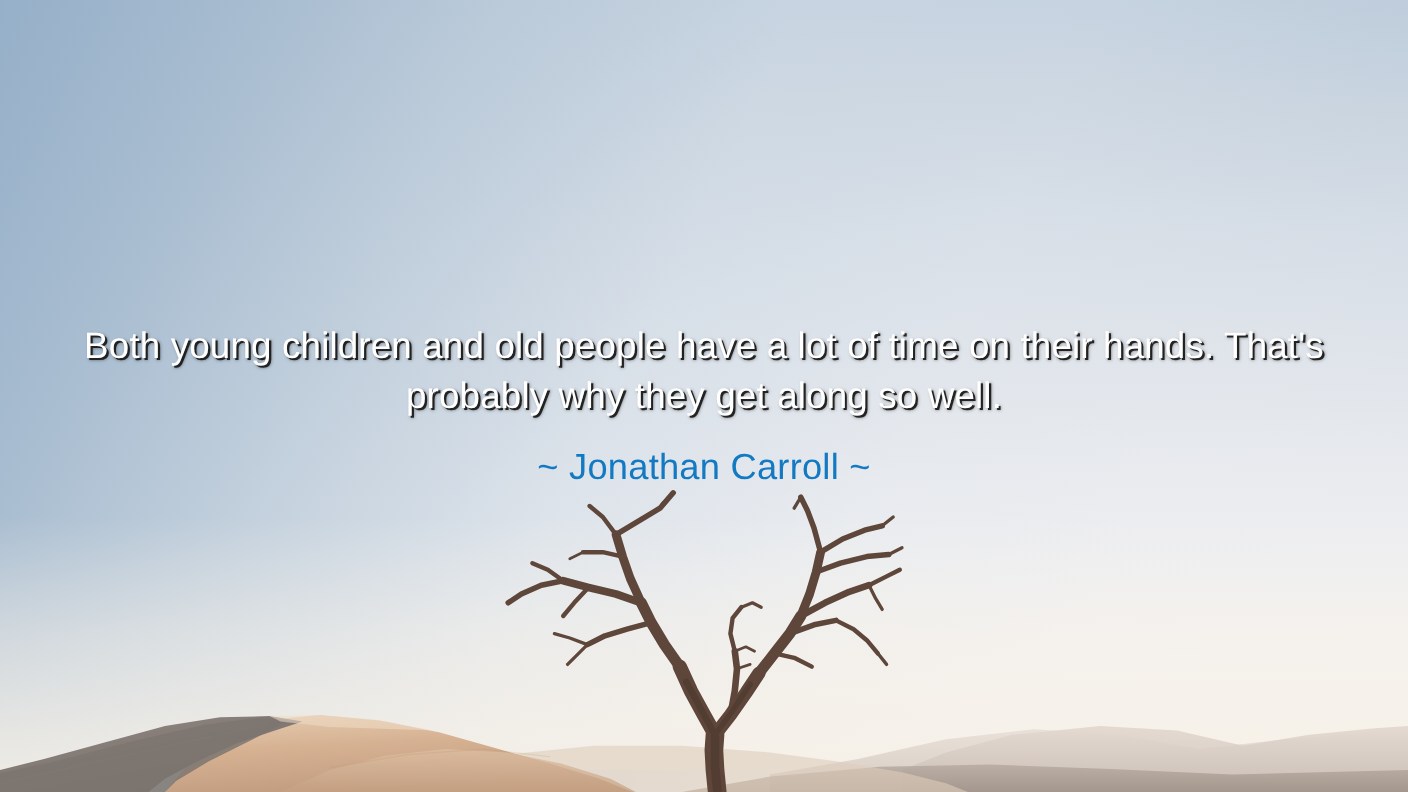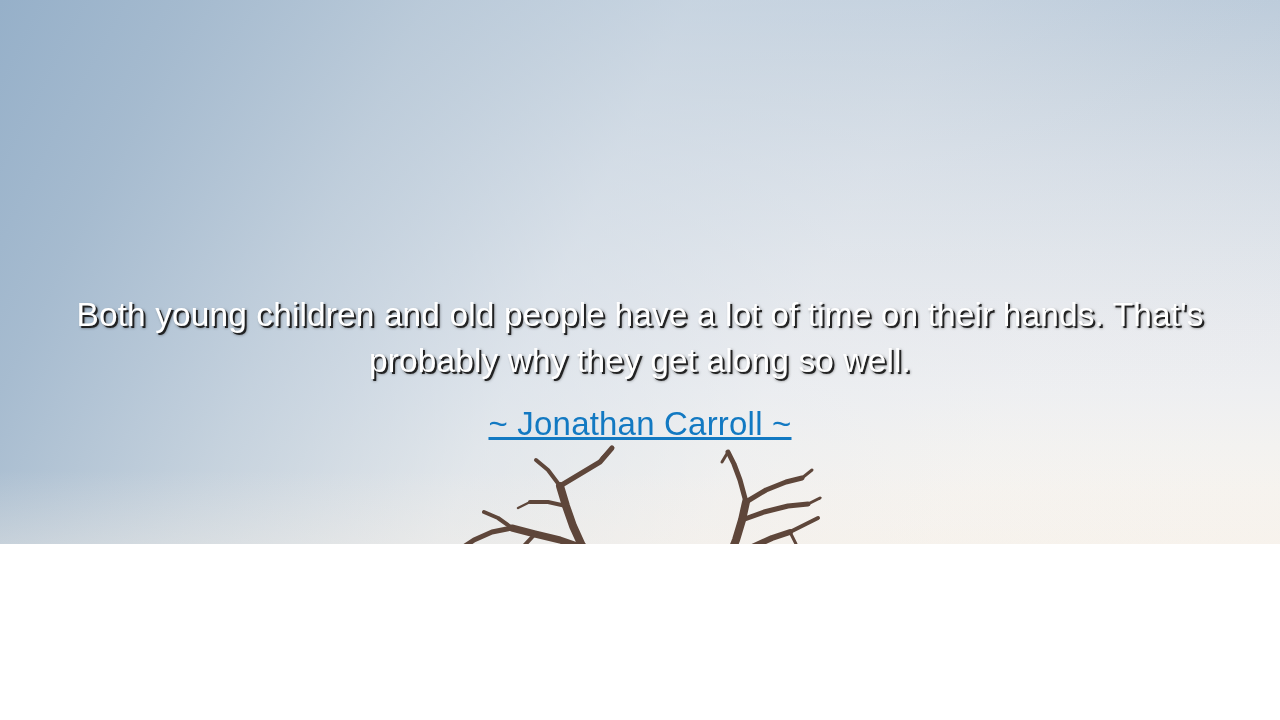--- a/index.html
+++ b/index.html
@@ -3,21 +3,21 @@
 <meta charset="utf-8">
 <style>
   html, body {
     margin: 0;
     padding: 0;
     background: #ffffff;
   }
   #stage {
     position: relative;
     width: 1280px;
-    height: 544px;
+    height: 720px;
     overflow: hidden;
     font-family: "Liberation Sans", sans-serif;
   }
 
   
   .sky {
     position: absolute;
     inset: 0;
     background:
       linear-gradient(115deg,
@@ -86,21 +86,20 @@
     max-width: 1140px;
     margin: 0 auto;
   }
   .author-line {
     margin: 20px 0 12px 0;
     font-size: 33px;
     line-height: 40px;
     font-weight: 400;
     color: #1279c2;
     letter-spacing: 0.2px;
-    text-decoration: underline;
   }
 </style>
 </head>
 <body>
 
 <div id="stage">
 
   <div class="sky"></div>
   <div class="haze"></div>
 

